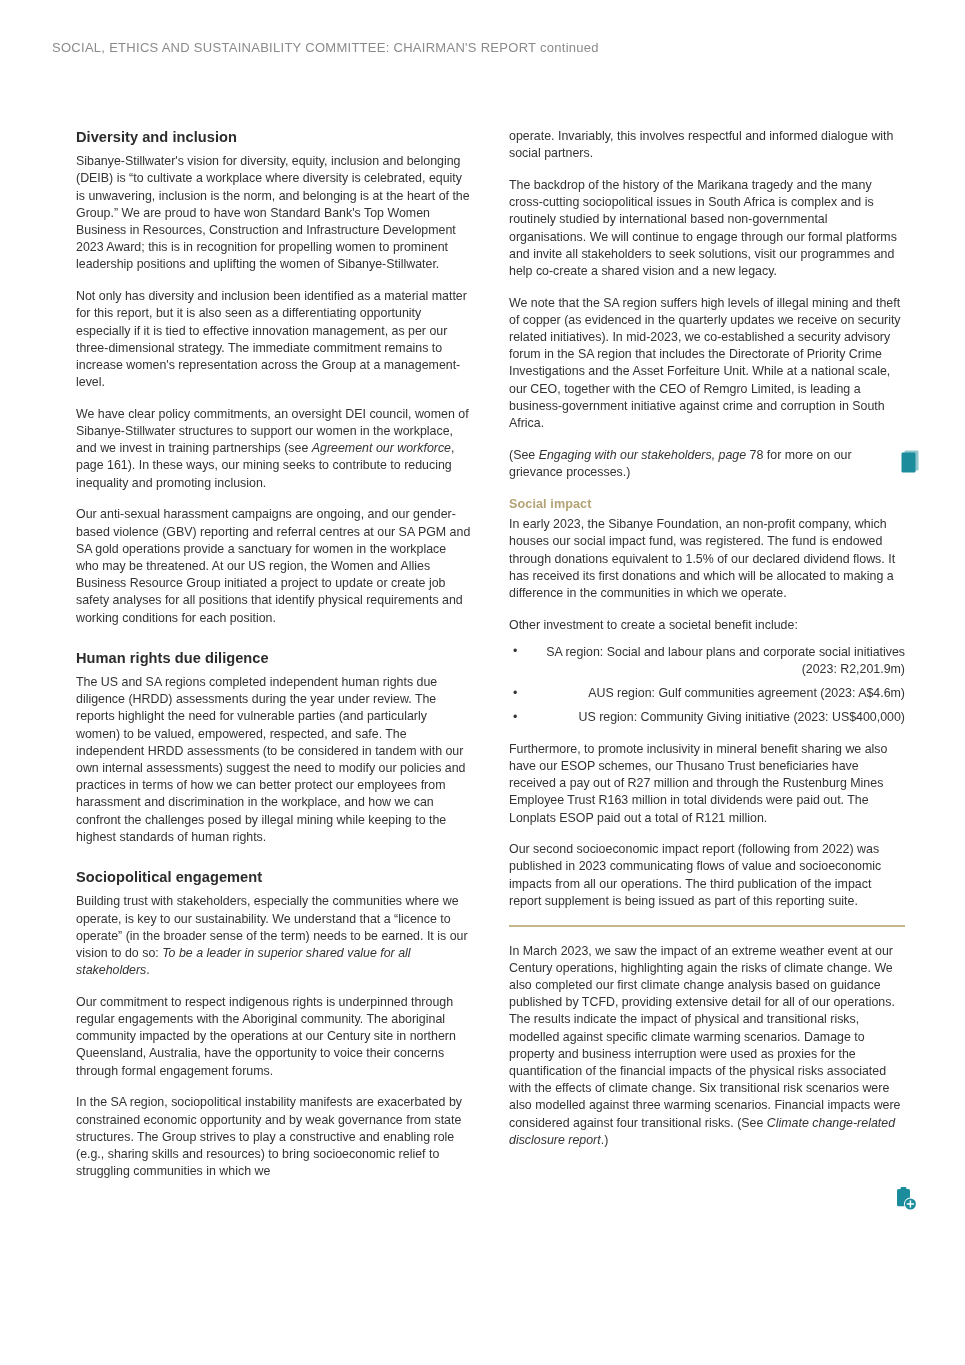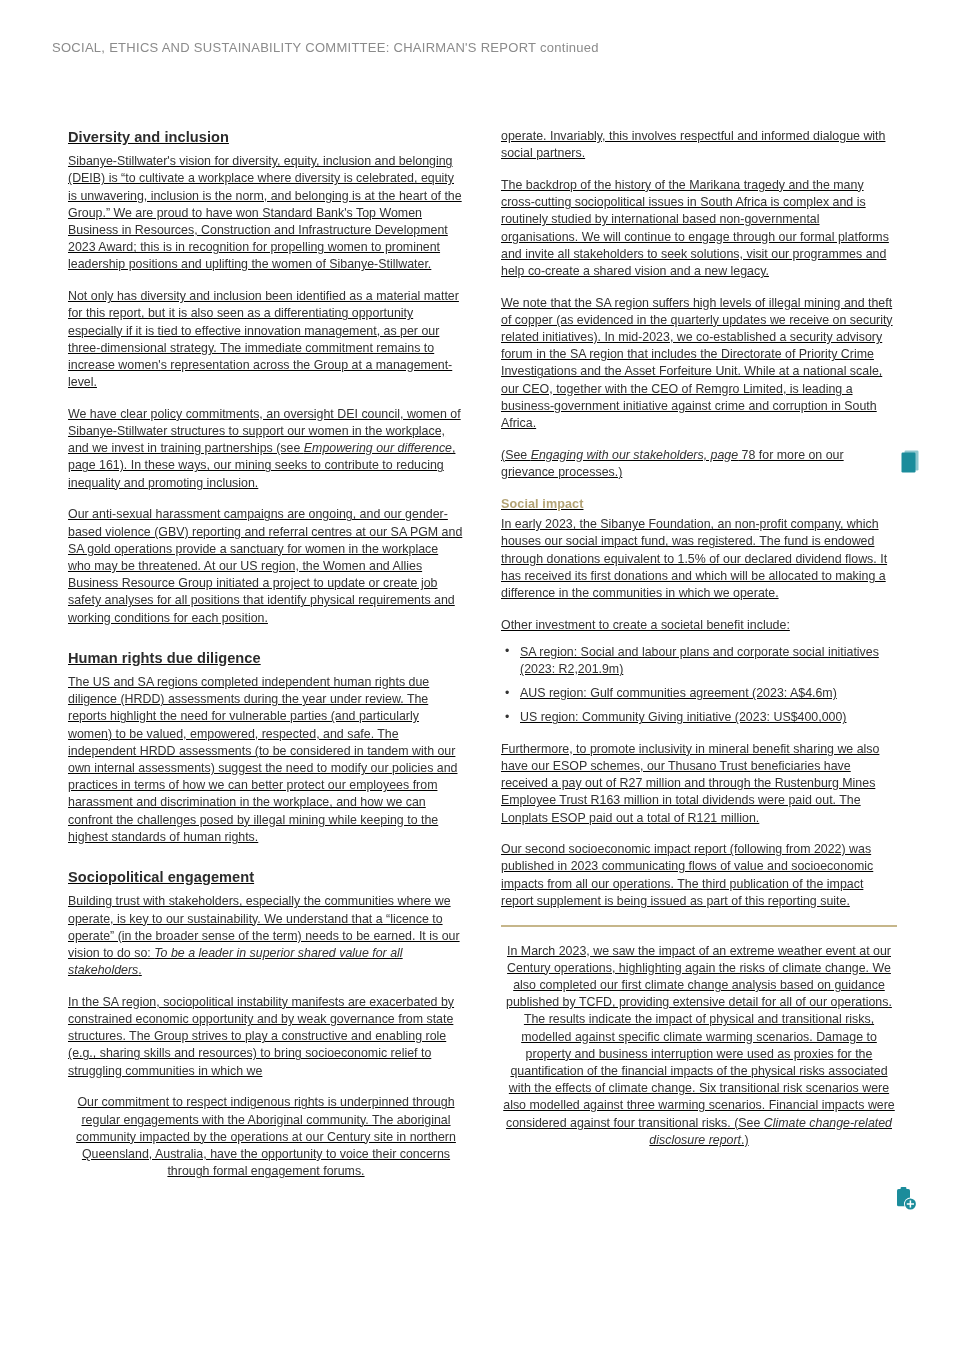--- a/index.html
+++ b/index.html
@@ -29,25 +29,24 @@
     font-size: 13px;
     letter-spacing: 0.28px;
     color: #8b8b8b;
     white-space: nowrap;
   }
 
   
   .columns {
     position: absolute;
     top: 128px;
-    left: 68px;
+    left: 76px;
     width: 830px;
     display: flex;
     gap: 37px;
-    text-decoration: underline;
   }
   .col {
     width: 396px;
     flex: 0 0 396px;
   }
 
   h3.sub {
     font-size: 14.6px;
     font-weight: bold;
     color: #2c2c2c;
@@ -81,36 +80,37 @@
     width: 100%;
   }
 
   p.body {
     font-size: 12.4px;
     line-height: 17.2px;
     color: #333333;
     margin: 0 0 14.5px 0;
     letter-spacing: 0.005px;
   }
-  p.body:last-child { margin-bottom: 0; text-align: center; }
+  p.body:last-child { margin-bottom: 0; }
   p.tight { margin-bottom: 10px; }
   em { font-style: italic; }
 
   ul.bullets {
     list-style: none;
     margin: 0 0 14px 0;
     padding: 0;
   }
   ul.bullets li {
     position: relative;
     font-size: 12.4px;
     line-height: 17.2px;
     color: #333333;
     padding-left: 19px;
     margin-bottom: 7px;
+    text-align: right;
   }
   ul.bullets li:before {
     content: "\2022";
     position: absolute;
     left: 4px;
     top: -0.5px;
     color: #333333;
     font-size: 12.4px;
   }
 
@@ -151,36 +151,36 @@
   <div class="columns">
 
     <div class="col">
 
       <h3 class="sub">Diversity and inclusion</h3>
 
       <p class="body">Sibanye-Stillwater's vision for diversity, equity, inclusion and belonging (DEIB) is “to cultivate a workplace where diversity is celebrated, equity is unwavering, inclusion is the norm, and belonging is at the heart of the Group.” We are proud to have won Standard Bank's Top Women Business in Resources, Construction and Infrastructure Development 2023 Award; this is in recognition for propelling women to prominent leadership positions and uplifting the women of Sibanye-Stillwater.</p>
 
       <p class="body">Not only has diversity and inclusion been identified as a material matter for this report, but it is also seen as a differentiating opportunity especially if it is tied to effective innovation management, as per our three-dimensional strategy. The immediate commitment remains to increase women's representation across the Group at a management-level.</p>
 
-      <p class="body"><span>We have clear policy commitments, an oversight DEI council, women of Sibanye-Stillwater structures to support our women in the workplace, and we invest in training partnerships (see </span><em>Empowering our difference</em><span>, page 161). In these ways, our mining seeks to contribute to reducing inequality and promoting inclusion.</span></p>
+      <p class="body"><span>We have clear policy commitments, an oversight DEI council, women of Sibanye-Stillwater structures to support our women in the workplace, and we invest in training partnerships (see </span><em>Agreement our workforce</em><span>, page 161). In these ways, our mining seeks to contribute to reducing inequality and promoting inclusion.</span></p>
 
       <p class="body">Our anti-sexual harassment campaigns are ongoing, and our gender-based violence (GBV) reporting and referral centres at our SA PGM and SA gold operations provide a sanctuary for women in the workplace who may be threatened. At our US region, the Women and Allies Business Resource Group initiated a project to update or create job safety analyses for all positions that identify physical requirements and working conditions for each position.</p>
 
       <h3 class="sub spaced">Human rights due diligence</h3>
 
       <p class="body">The US and SA regions completed independent human rights due diligence (HRDD) assessments during the year under review. The reports highlight the need for vulnerable parties (and particularly women) to be valued, empowered, respected, and safe. The independent HRDD assessments (to be considered in tandem with our own internal assessments) suggest the need to modify our policies and practices in terms of how we can better protect our employees from harassment and discrimination in the workplace, and how we can confront the challenges posed by illegal mining while keeping to the highest standards of human rights.</p>
 
       <h3 class="sub spaced">Sociopolitical engagement</h3>
 
       <p class="body"><span>Building trust with stakeholders, especially the communities where we operate, is key to our sustainability. We understand that a “licence to operate” (in the broader sense of the term) needs to be earned. It is our vision to do so: </span><em>To be a leader in superior shared value for all stakeholders</em><span>.</span></p>
 
 
+      <p class="body">Our commitment to respect indigenous rights is underpinned through regular engagements with the Aboriginal community. The aboriginal community impacted by the operations at our Century site in northern Queensland, Australia, have the opportunity to voice their concerns through formal engagement forums.</p>
+
       <p class="body">In the SA region, sociopolitical instability manifests are exacerbated by constrained economic opportunity and by weak governance from state structures. The Group strives to play a constructive and enabling role (e.g., sharing skills and resources) to bring socioeconomic relief to struggling communities in which we</p>
-
-      <p class="body">Our commitment to respect indigenous rights is underpinned through regular engagements with the Aboriginal community. The aboriginal community impacted by the operations at our Century site in northern Queensland, Australia, have the opportunity to voice their concerns through formal engagement forums.</p>
     </div>
 
     <div class="col">
 
       <p class="body">operate. Invariably, this involves respectful and informed dialogue with social partners.</p>
 
       <p class="body">The backdrop of the history of the Marikana tragedy and the many cross-cutting sociopolitical issues in South Africa is complex and is routinely studied by international based non-governmental organisations. We will continue to engage through our formal platforms and invite all stakeholders to seek solutions, visit our programmes and help co-create a shared vision and a new legacy.</p>
 
       <p class="body">We note that the SA region suffers high levels of illegal mining and theft of copper (as evidenced in the quarterly updates we receive on security related initiatives). In mid-2023, we co-established a security advisory forum in the SA region that includes the Directorate of Priority Crime Investigations and the Asset Forfeiture Unit. While at a national scale, our CEO, together with the CEO of Remgro Limited, is leading a business-government initiative against crime and corruption in South Africa.</p>
 

